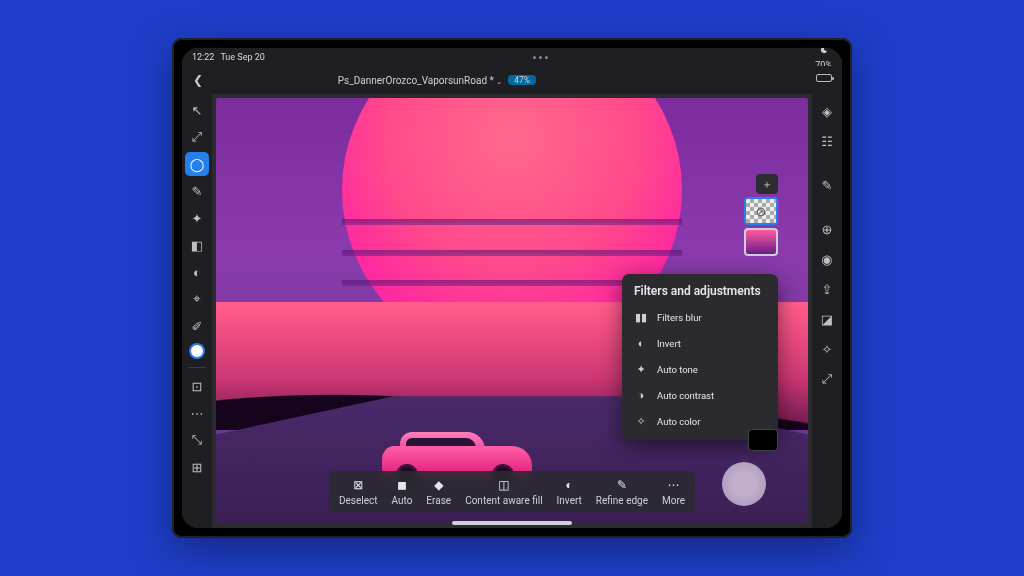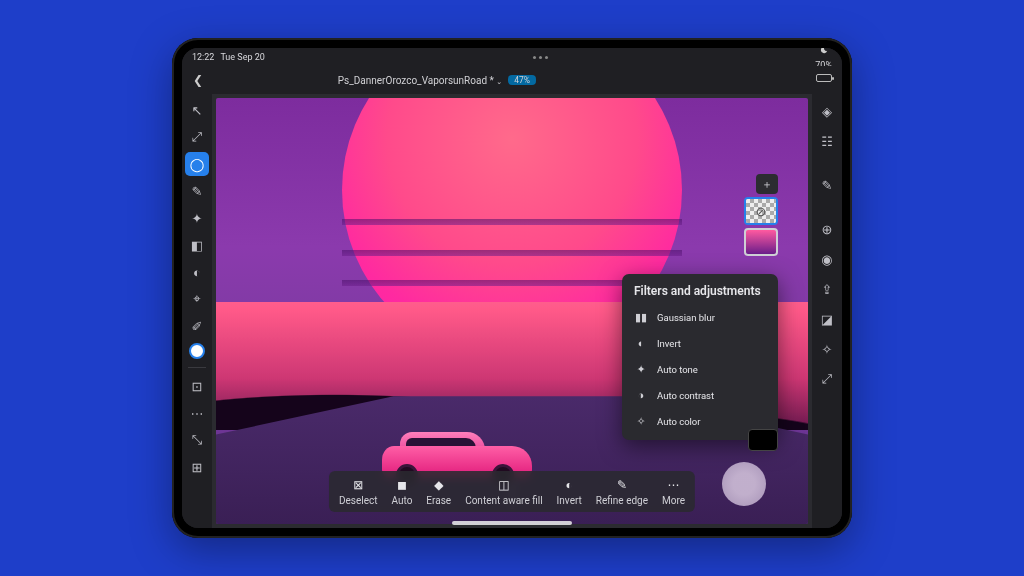--- a/index.html
+++ b/index.html
@@ -10,21 +10,21 @@
     display: flex;
     align-items: center;
     justify-content: center;
     font-family: -apple-system, BlinkMacSystemFont, "Segoe UI", Roboto, sans-serif;
     overflow: hidden;
   }
   .device {
     width: 680px;
     height: 500px;
     background: #000;
-    border-radius: 26px;
+    border-radius: 10px;
     padding: 10px;
     box-shadow: 0 12px 40px rgba(0,0,0,0.35), inset 0 0 0 2px #222;
     position: relative;
   }
   .screen {
     width: 100%;
     height: 100%;
     background: #1f1f23;
     border-radius: 16px;
     overflow: hidden;
@@ -302,21 +302,21 @@
               <div class="vis">⊘</div>
           </div>
           <div class="layer-thumb" style="background:linear-gradient(180deg,#ff5aa0,#6a1d8a);"></div>
         </div>
 
         <div class="popup">
           <h4>Filters and adjustments</h4>
           <div id="popup-items">
               <div class="popup-item">
                 <span class="popup-icon">▮▮</span>
-                <span>Gaussian blur</span>
+                <span>Filters blur</span>
               </div>
               <div class="popup-item">
                 <span class="popup-icon">◐</span>
                 <span>Invert</span>
               </div>
               <div class="popup-item">
                 <span class="popup-icon">✦</span>
                 <span>Auto tone</span>
               </div>
               <div class="popup-item">

